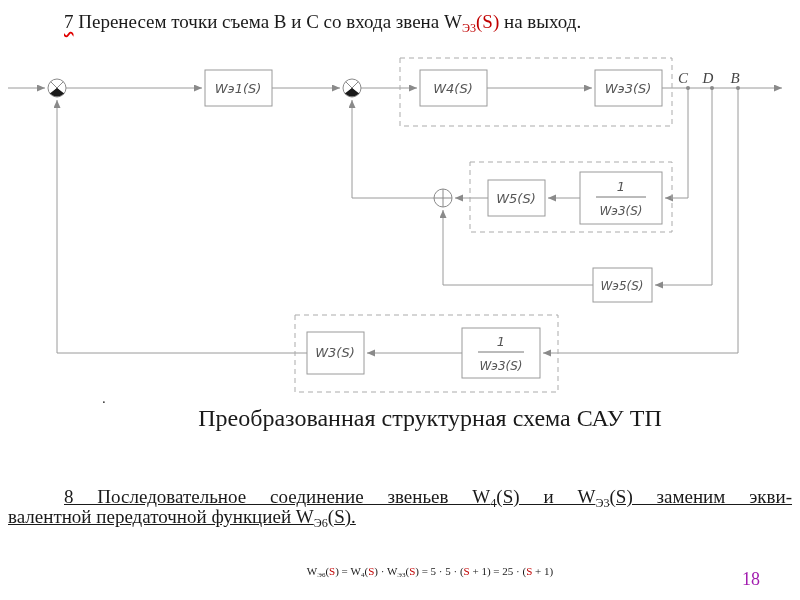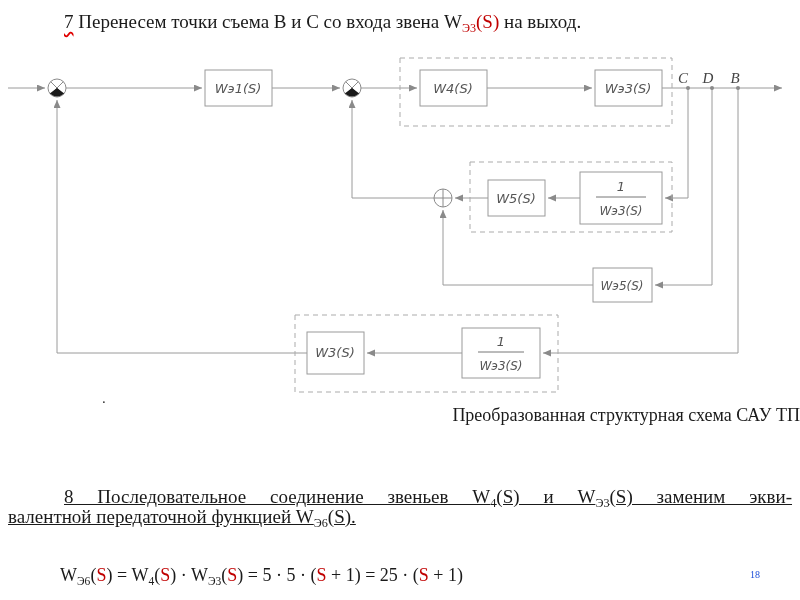--- a/index.html
+++ b/index.html
@@ -6,26 +6,26 @@
   body{
     width:800px;height:600px;background:#ffffff;position:relative;overflow:hidden;
     font-family:"Liberation Serif",serif;color:#1a1a1a;
   }
   .title{position:absolute;left:64px;top:11px;font-size:19px;white-space:nowrap;text-align:right;}
   .sub{font-size:64%;vertical-align:-0.32em;}
   .red{color:#c00000;}
   .squig{text-decoration-line:underline;text-decoration-style:wavy;text-decoration-color:#e00000;text-underline-offset:3px;}
   svg.diagram{position:absolute;left:0;top:50px;}
   .stray{position:absolute;left:102px;top:390px;font-size:15px;color:#333;}
-  .caption{position:absolute;left:60px;top:405px;width:740px;text-align:right;font-size:18px;}
+  .caption{position:absolute;left:60px;top:405px;width:740px;text-align:center;font-size:24px;}
   .p8{position:absolute;left:8px;right:8px;font-size:19px;text-decoration:underline;}
   .p8l1{top:486px;text-indent:56px;text-align:justify;text-align-last:justify;}
   .p8l2{top:506px;}
-  .formula{position:absolute;left:60px;top:565px;width:740px;font-size:18px;white-space:nowrap;}
-  .pagenum{position:absolute;right:40px;top:569px;font-size:10px;color:#1d4ed8;}
+  .formula{position:absolute;left:60px;top:565px;width:740px;text-align:center;font-size:11px;white-space:nowrap;}
+  .pagenum{position:absolute;right:40px;top:569px;font-size:18px;color:#a21caf;}
 </style>
 </head>
 <body>
 
 <div>
 
   <div class="title"><span class="squig">7</span><span> Перенесем точки съема В и С со входа звена W</span><span class="sub red">Э3</span><span class="red">(S)</span><span> на выход.</span></div>
 
   <svg class="diagram" width="800" height="360" viewBox="0 0 800 360">
     <defs>

